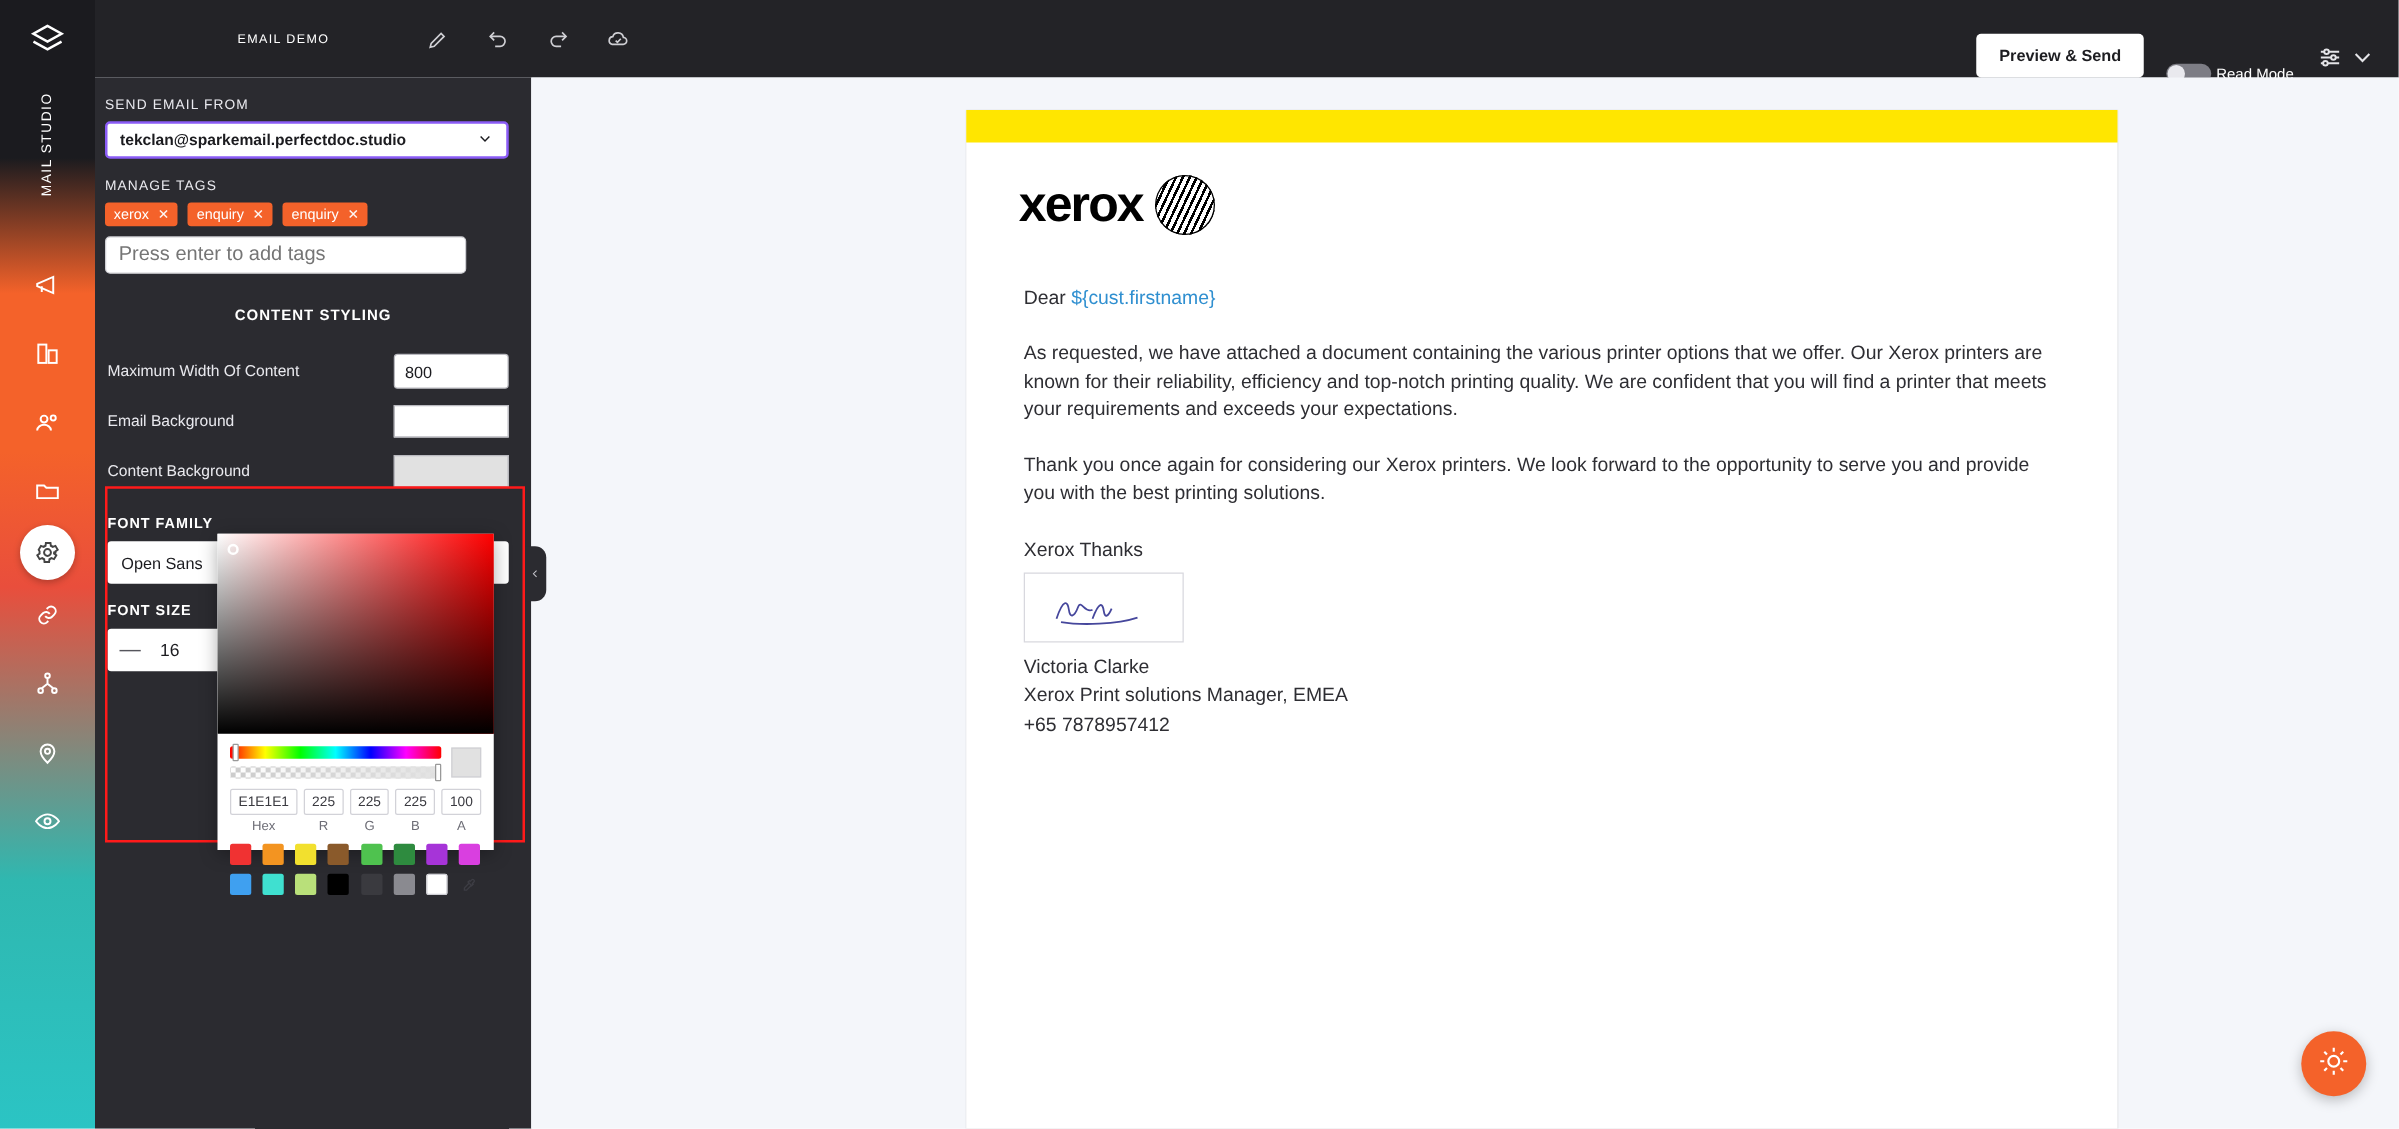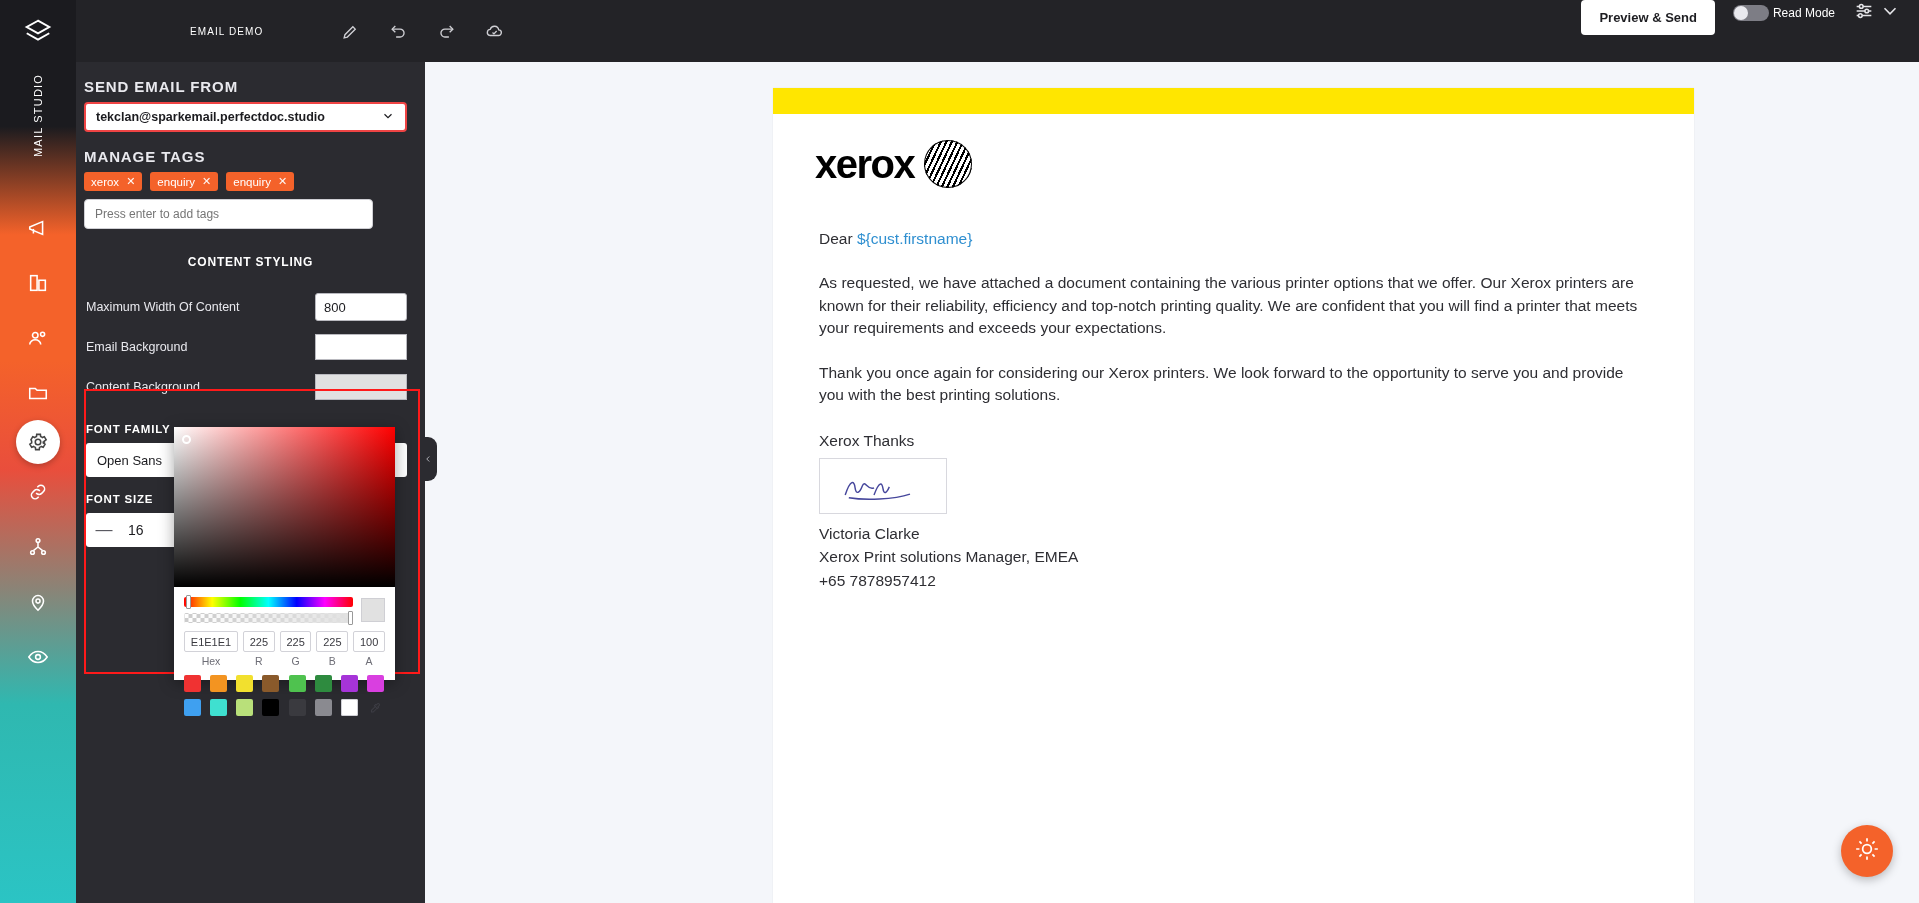--- a/index.html
+++ b/index.html
@@ -77,21 +77,21 @@
     display: flex; align-items: center; margin-left: 70px; gap: 14px;
   }
   .tb-btn {
     width: 34px; height: 34px;
     display: flex; align-items: center; justify-content: center;
     color: #cfcfd4; cursor: pointer; border-radius: 4px;
   }
   .tb-btn svg { width: 19px; height: 19px; }
   .topbar-right {
     position: absolute; right: 18px; top: 0; height: 62px;
-    display: flex; align-items: flex-start; gap: 18px;
+    display: flex; align-items: flex-end; gap: 18px;
   }
   .preview-btn {
     background: #ffffff; color: #1d1d21;
     font-size: 13px; font-weight: bold;
     border: none; border-radius: 4px;
     padding: 10px 18px; cursor: pointer;
   }
   .readmode {
     display: flex; flex-direction: row; align-items: center; gap: 4px;
     position: relative; top: 5px;
@@ -113,55 +113,55 @@
 
   
   .panel {
     position: absolute; left: 76px; top: 62px;
     width: 349px; height: 841px;
     background: #2b2b30;
     color: #e9e9ee;
     overflow: hidden;
   }
   .panel-label {
-    font-size: 15px; font-weight: bold; letter-spacing: .9px;
+    font-size: 11px; font-weight: normal; letter-spacing: .9px;
     color: #e9e9ee;
     margin: 16px 0 7px 8px;
   }
   .select-box {
     margin: 0 18px 0 8px;
     height: 30px;
     background: #ffffff; color: #1b1b1f;
     border-radius: 4px;
     display: flex; align-items: center; justify-content: space-between;
     padding: 0 10px;
     font-size: 12.5px; font-weight: bold;
     cursor: pointer;
-    border: 2px solid #ef4444;
+    border: 2px solid #8b5cf6;
   }
   .tags-row {
     display: flex; gap: 8px; margin: 0 8px 8px 8px; flex-wrap: wrap;
   }
   .tag {
     background: #f4622a; color: #ffffff;
     font-size: 11.5px;
     border-radius: 3px;
     padding: 3px 7px;
     display: flex; align-items: center; gap: 7px;
     cursor: pointer;
   }
   .tag .x { font-size: 11px; opacity: .95; }
   .tag-input {
     margin: 0 18px 0 8px;
     height: 30px;
     background: #ffffff;
     border: 1px solid #cfcfd4; border-radius: 4px;
     width: 289px;
     padding: 0 10px;
-    font-size: 12px; color: #5b5b62;
+    font-size: 16px; color: #5b5b62;
     font-family: "Liberation Sans", sans-serif;
   }
   .section-title {
     text-align: center;
     font-size: 12px; font-weight: bold; letter-spacing: .8px;
     margin: 26px 0 18px 0;
     color: #ffffff;
   }
   .field-row {
     display: flex; align-items: center;

